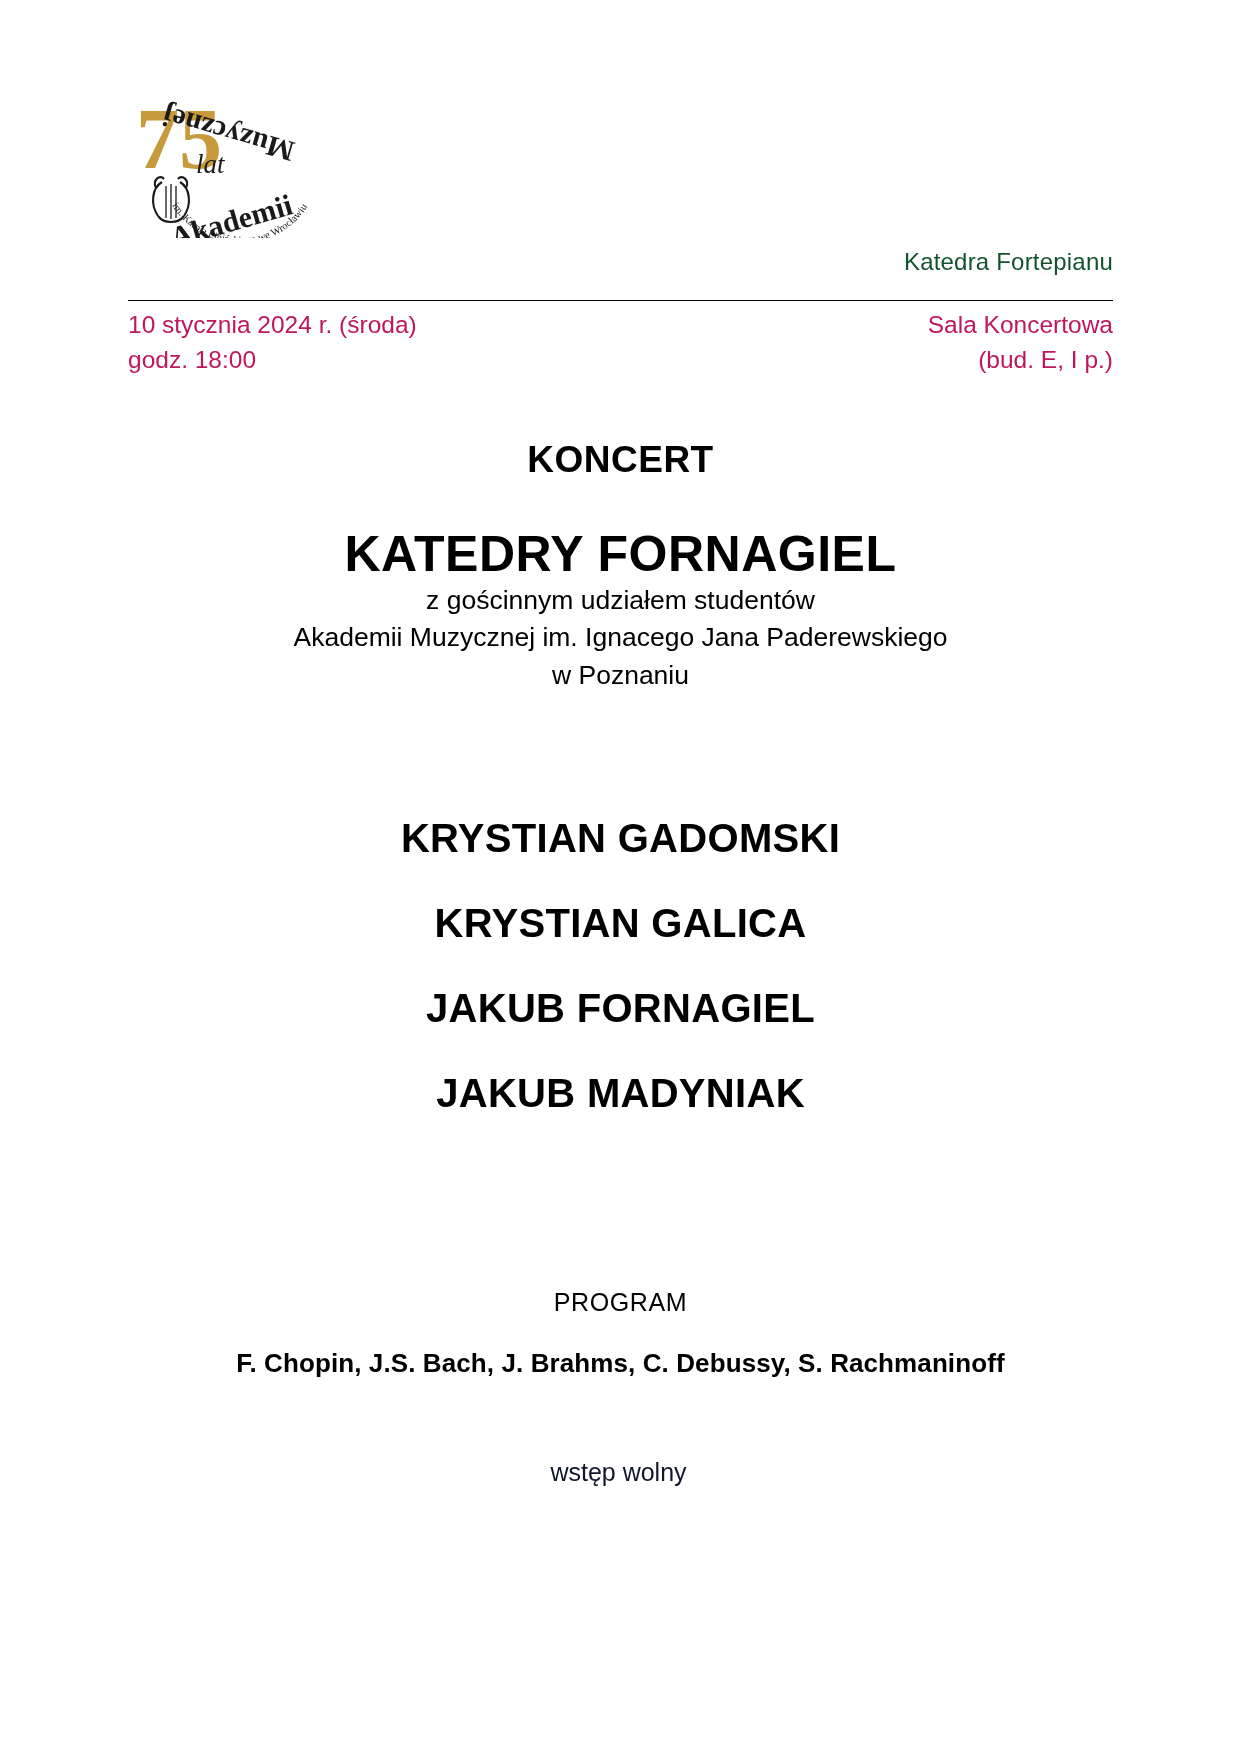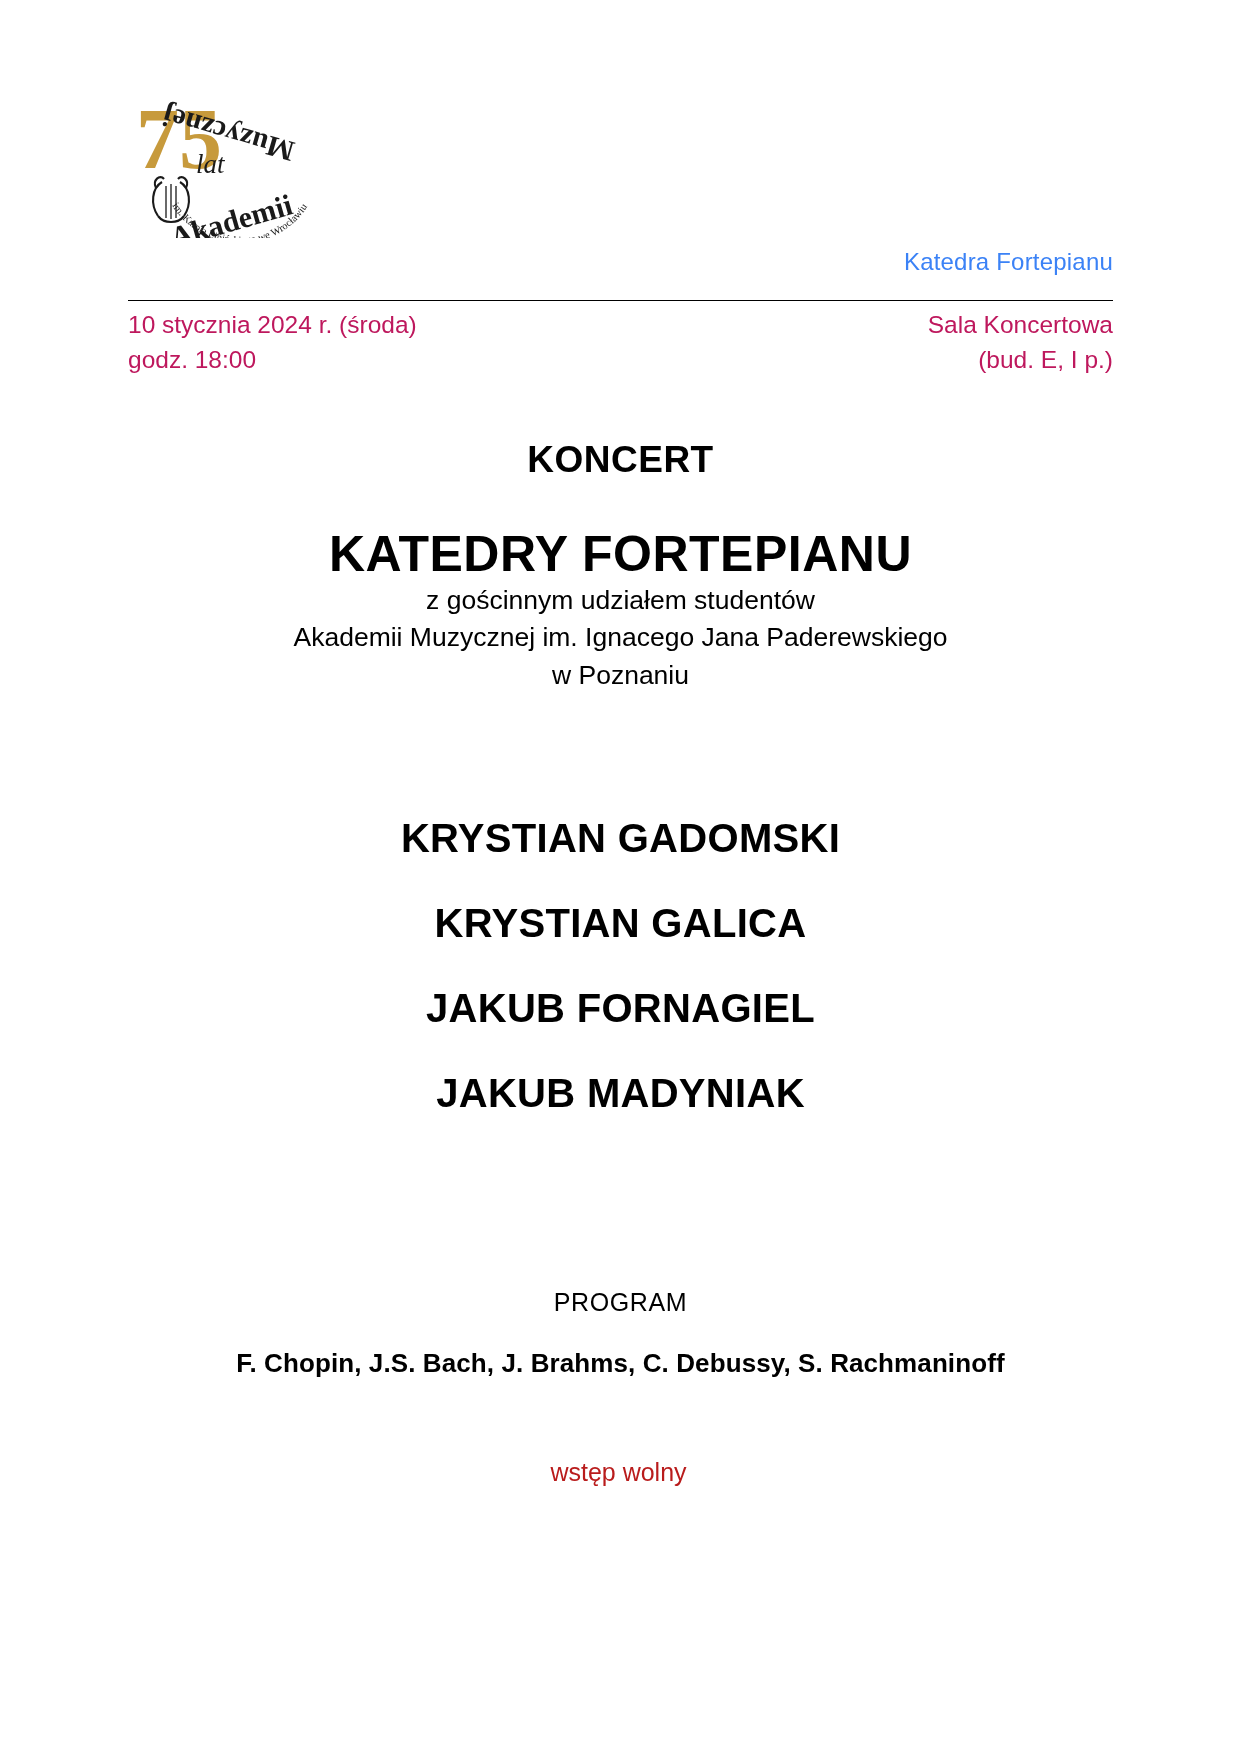--- a/index.html
+++ b/index.html
@@ -30,21 +30,21 @@
     height: 190px;
   }
   .logo-svg { display: block; }
 
   
   .dept-line {
     position: absolute;
     right: 128px;
     top: 248px;
     font-size: 24px;
-    color: #3b82f6;
+    color: #14532d;
     letter-spacing: 0.2px;
   }
 
   
   .rule {
     position: absolute;
     left: 128px;
     right: 128px;
     top: 300px;
     height: 1px;
@@ -130,21 +130,21 @@
   }
 
   
   .admission {
     position: absolute;
     left: 0;
     right: 4px;
     top: 1458px;
     text-align: center;
     font-size: 25px;
-    color: #b91c1c;
+    color: #0f172a;
   }
 </style>
 </head>
 <body>
 
 <div class="page">
 
   <div class="logo-wrap">
     <svg class="logo-svg" width="210" height="190" viewBox="0 0 210 190" xmlns="http://www.w3.org/2000/svg" aria-hidden="true">
       <defs>
@@ -191,21 +191,21 @@
       <div>godz. 18:00</div>
     </div>
     <div class="info-right">
       <div>Sala Koncertowa</div>
       <div>(bud. E, I p.)</div>
     </div>
   </div>
 
   <div class="title-block">
     <div class="title-1">KONCERT</div>
-    <div class="title-2">KATEDRY FORTEPIANU</div>
+    <div class="title-2">KATEDRY FORNAGIEL</div>
     <div class="subtitle">
       <div>z gościnnym udziałem studentów</div>
       <div>Akademii Muzycznej im. Ignacego Jana Paderewskiego</div>
       <div>w Poznaniu</div>
     </div>
   </div>
 
   <div class="performers">
     <div class="performer">KRYSTIAN GADOMSKI</div>
     <div class="performer">KRYSTIAN GALICA</div>

